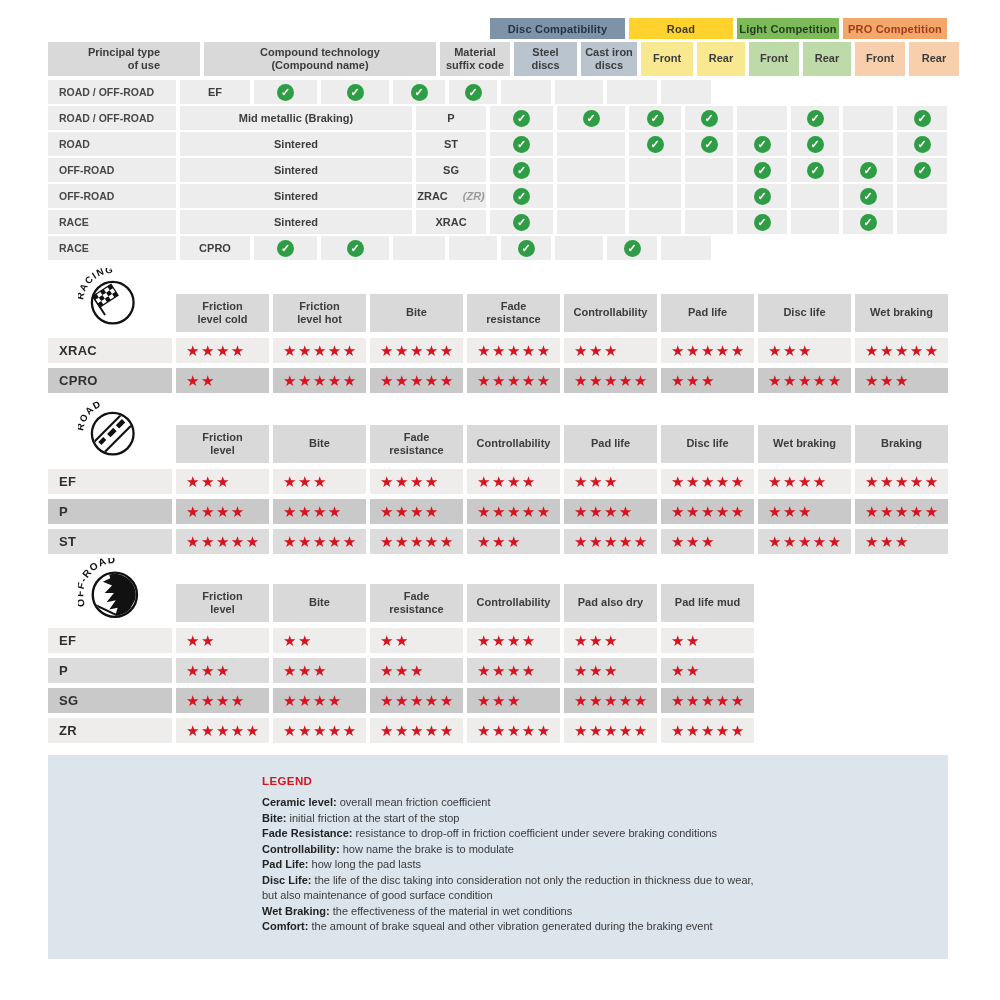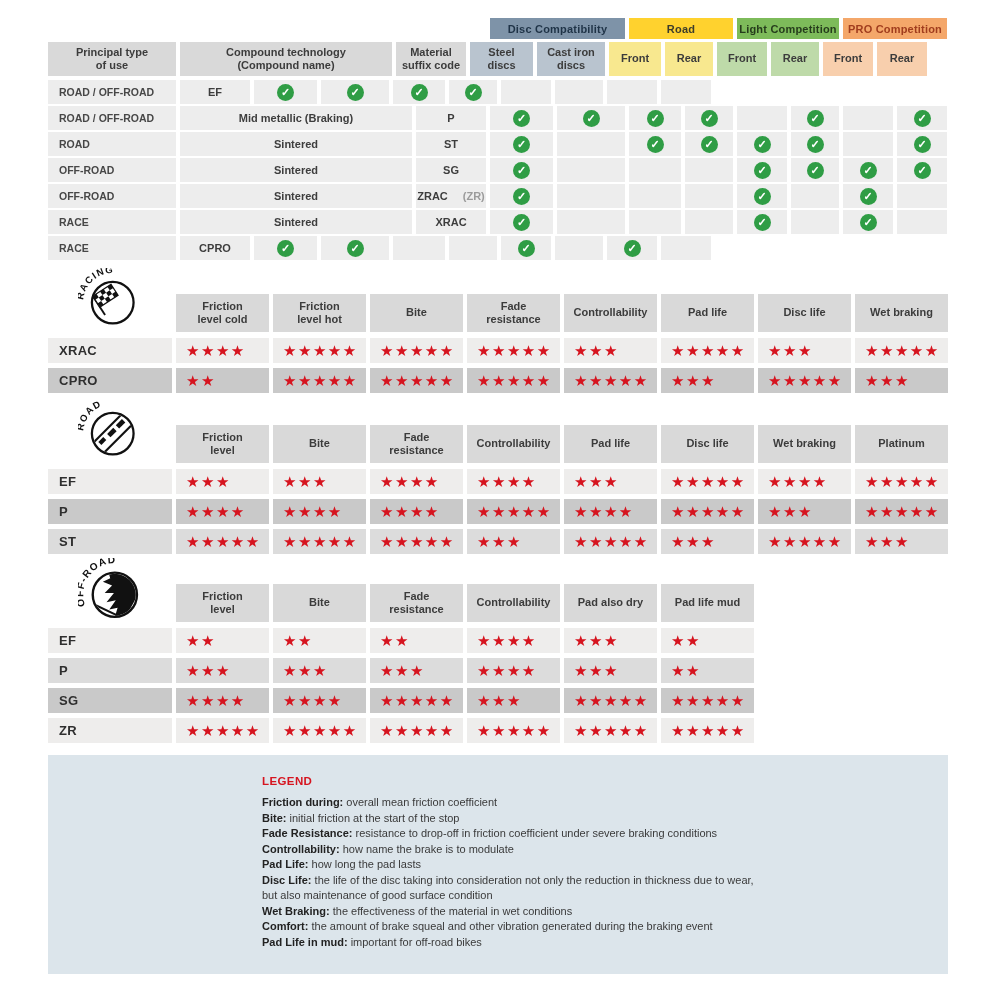--- a/index.html
+++ b/index.html
@@ -12,21 +12,21 @@
   .compat-sub-row{display:flex;gap:4px;margin-bottom:4px;}
   .compat-data-row{display:flex;gap:4px;margin-bottom:2px;}
   .spacer{flex:0 0 auto;}
   .group-cell{flex:0 0 auto;height:21px;display:flex;align-items:center;justify-content:center;
     font-size:11px;font-weight:bold;letter-spacing:.2px;}
   .hcell{flex:0 0 auto;height:34px;display:flex;align-items:center;justify-content:center;text-align:center;
     font-size:11px;font-weight:bold;line-height:1.2;white-space:pre-line;background:#d9d9d9;color:#3c3c3c;}
   .dcell{flex:0 0 auto;height:24px;display:flex;align-items:center;justify-content:center;background:#ededed;
     font-size:11px;font-weight:bold;color:#3d3d3d;box-sizing:border-box;}
   .dcell.use{justify-content:flex-start;padding-left:11px;font-weight:600;font-size:10.5px;color:#474747;}
-  .code-note{color:#9b9b9b;font-weight:600;margin-left:15px;}
+  .code-note{color:#9b9b9b;font-weight:600;margin-left:15px;font-style:italic;}
   .check-icon{width:17px;height:17px;border-radius:50%;background:#2f9d45;color:#fff;font-size:11px;
     font-weight:bold;display:flex;align-items:center;justify-content:center;line-height:1;}
 
   
   .section{position:relative;margin-left:48px;width:900px;}
   .section-icon{position:absolute;left:30px;top:-2px;width:70px;height:68px;}
   .rating-table{padding-top:24px;}
   .rt-header-row{display:flex;gap:4px;margin-left:128px;margin-bottom:6px;}
   .rt-hcell{flex:0 0 auto;width:93px;height:38px;background:#d9d9d9;display:flex;align-items:center;
     justify-content:center;text-align:center;font-size:11px;font-weight:bold;line-height:1.2;white-space:pre-line;}
@@ -52,29 +52,29 @@
 <div class="page">
   <div id="compat-table" class="compat">
       <div class="compat-group-row">
         <div class="spacer" style="width: 438px;"></div>
         <div class="group-cell" style="width: 135px; background: rgb(126, 147, 168); color: rgb(31, 51, 71);">Disc Compatibility</div>
         <div class="group-cell" style="width: 104px; background: rgb(255, 210, 46); color: rgb(61, 61, 43);">Road</div>
         <div class="group-cell" style="width: 102px; background: rgb(125, 187, 90); color: rgb(38, 61, 28);">Light Competition</div>
         <div class="group-cell" style="width: 104px; background: rgb(244, 167, 106); color: rgb(161, 61, 30);">PRO Competition</div>
       </div>
       <div class="compat-sub-row">
-        <div class="hcell" style="width: 128px;">Principal type
+        <div class="hcell" style="width: 152px; text-align: right;">Principal type
 of use</div>
-        <div class="hcell" style="width: 212px;">Compound technology
+        <div class="hcell" style="width: 232px;">Compound technology
 (Compound name)</div>
         <div class="hcell" style="width: 70px;">Material
 suffix code</div>
         <div class="hcell" style="width: 63px; background: rgb(185, 196, 207);">Steel
 discs</div>
-        <div class="hcell" style="width: 68px; background: rgb(185, 196, 207);">Cast iron
+        <div class="hcell" style="width: 56px; background: rgb(185, 196, 207);">Cast iron
 discs</div>
         <div class="hcell" style="width: 52px; background: rgb(248, 232, 143);">Front</div>
         <div class="hcell" style="width: 48px; background: rgb(248, 232, 143);">Rear</div>
         <div class="hcell" style="width: 50px; background: rgb(190, 218, 169);">Front</div>
         <div class="hcell" style="width: 48px; background: rgb(190, 218, 169);">Rear</div>
         <div class="hcell" style="width: 50px; background: rgb(248, 207, 173);">Front</div>
         <div class="hcell" style="width: 50px; background: rgb(248, 207, 173);">Rear</div>
       </div>
       <div class="compat-data-row">
         <div class="dcell use" style="width: 128px;">ROAD / OFF-ROAD</div>
@@ -326,21 +326,21 @@
           <div class="rt-header-row">
             <div class="rt-hcell">Friction
 level</div>
             <div class="rt-hcell">Bite</div>
             <div class="rt-hcell">Fade
 resistance</div>
             <div class="rt-hcell">Controllability</div>
             <div class="rt-hcell">Pad life</div>
             <div class="rt-hcell">Disc life</div>
             <div class="rt-hcell">Wet braking</div>
-            <div class="rt-hcell">Platinum</div>
+            <div class="rt-hcell">Braking</div>
           </div>
           <div class="rt-row">
             <div class="rt-label shade-light">EF</div>
             <div class="rt-stars shade-light">★★★</div>
             <div class="rt-stars shade-light">★★★</div>
             <div class="rt-stars shade-light">★★★★</div>
             <div class="rt-stars shade-light">★★★★</div>
             <div class="rt-stars shade-light">★★★</div>
             <div class="rt-stars shade-light">★★★★★</div>
             <div class="rt-stars shade-light">★★★★</div>
@@ -431,25 +431,24 @@
             <div class="rt-stars shade-light">★★★★★</div>
             <div class="rt-stars shade-light">★★★★★</div>
             <div class="rt-stars shade-light">★★★★★</div>
           </div>
         </div>
       </div>
     </div>
   <div class="legend">
     <div class="legend-title">LEGEND</div>
     <div id="legend-entries">
-        <div class="leg-line"><b>Friction during:</b> <span>overall mean friction coefficient</span></div>
+        <div class="leg-line"><b>Ceramic level:</b> <span>overall mean friction coefficient</span></div>
         <div class="leg-line"><b>Bite:</b> <span>initial friction at the start of the stop</span></div>
         <div class="leg-line"><b>Fade Resistance:</b> <span>resistance to drop-off in friction coefficient under severe braking conditions</span></div>
         <div class="leg-line"><b>Controllability:</b> <span>how name the brake is to modulate</span></div>
         <div class="leg-line"><b>Pad Life:</b> <span>how long the pad lasts</span></div>
         <div class="leg-line"><b>Disc Life:</b> <span>the life of the disc taking into consideration not only the reduction in thickness due to wear,</span></div>
         <div class="leg-line"><span>but also maintenance of good surface condition</span></div>
         <div class="leg-line"><b>Wet Braking:</b> <span>the effectiveness of the material in wet conditions</span></div>
         <div class="leg-line"><b>Comfort:</b> <span>the amount of brake squeal and other vibration generated during the braking event</span></div>
-        <div class="leg-line"><b>Pad Life in mud:</b> <span>important for off-road bikes</span></div>
       </div>
   </div>
 </div>
 
 </body></html>

